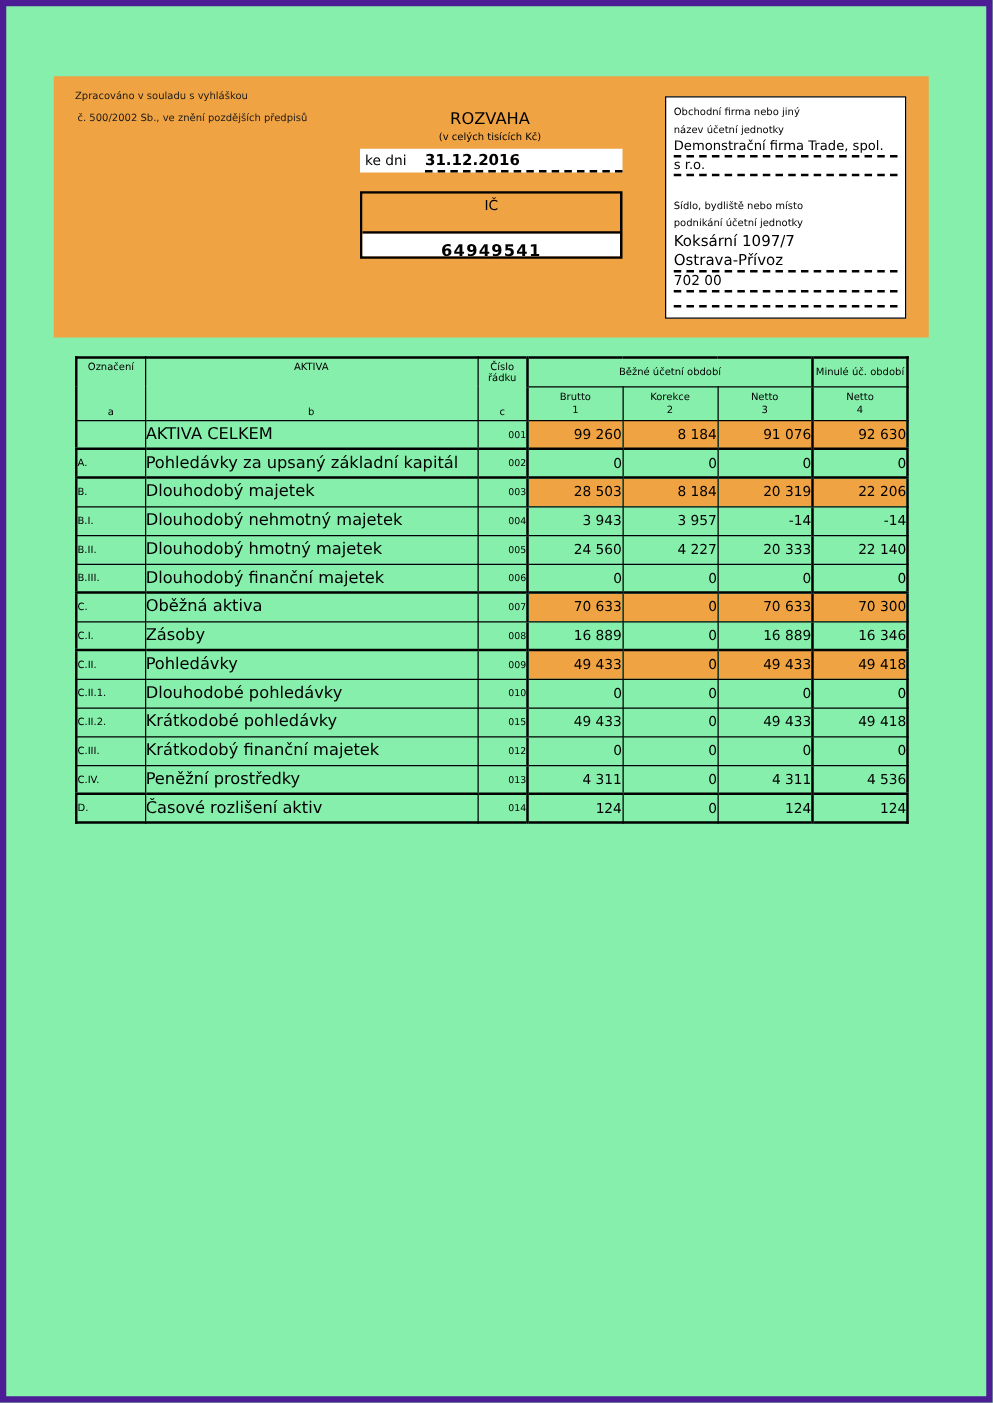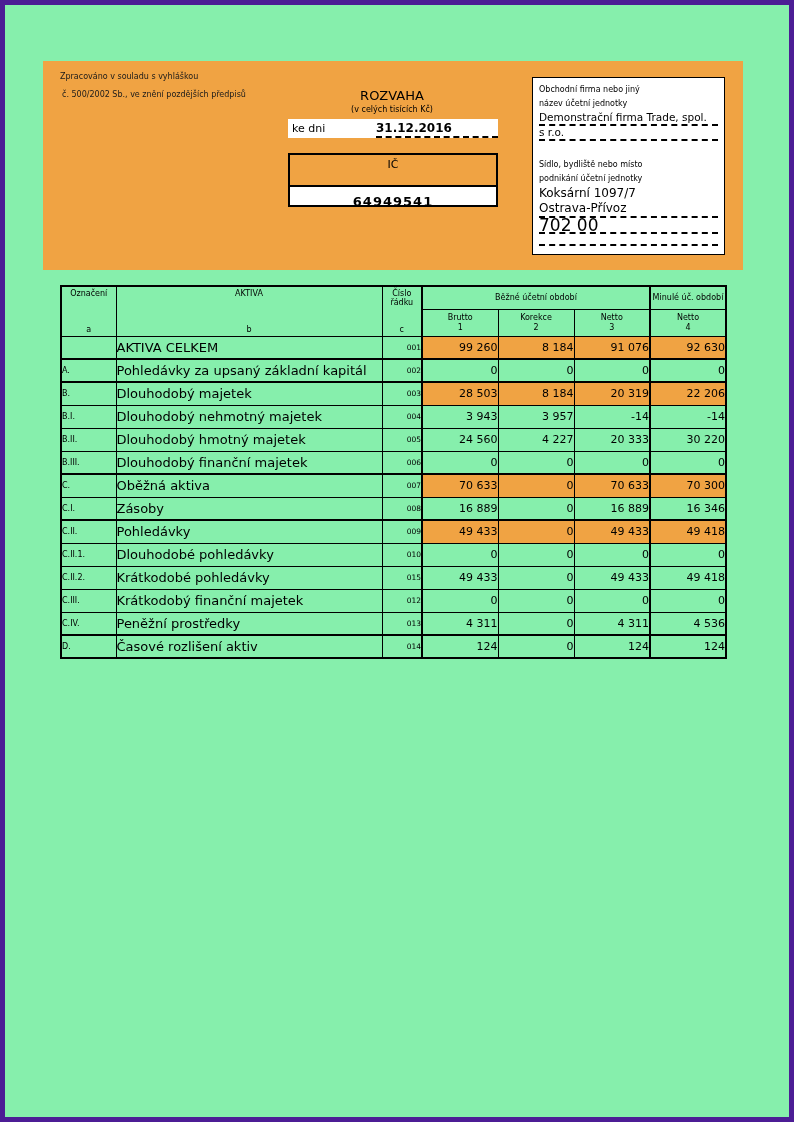--- a/index.html
+++ b/index.html
@@ -12,41 +12,41 @@
   .orange-panel { position:absolute; left:38px; top:56px; width:700px; height:209px;
                   background:var(--orange); }
   .note1 { position:absolute; left:55px; top:67px; font-size:8px; color:#1a1a1a; }
   .note2 { position:absolute; left:57px; top:85px; font-size:8px; color:#1a1a1a; }
   .title-wrap { position:absolute; left:237px; top:70px; width:300px; text-align:center; }
   .title   { font-size:13px; font-weight:normal;margin-top:13px; }
   .subtitle{ font-size:11.5px; font-weight:bold; margin-top:3px; }
   .unitnote{ font-size:8px; margin-top:2px; }
 
   .kedni { position:absolute; left:283px; top:114px; width:210px; height:19px;
-           background:#fff; display:flex;gap:36px; }
+           background:#fff; display:flex; }
   .kedni-label { font-size:11px; padding:3px 0 0 4px; width:52px; }
   .kedni-date  { flex:1; font-size:12px; font-weight:bold; padding-top:2px;
                  border-bottom:2px dashed #000; }
 
   .ic-box  { position:absolute; left:283px; top:148px; width:210px; border:2px solid #000; }
   .ic-head { background:var(--orange); border-bottom:2px solid #000; height:32px;
              line-height:20px; text-align:center; font-size:11px; }
   .ic-val  { background:#fff; height:18px; line-height:30px; text-align:center;
              font-size:13px; font-weight:bold; letter-spacing:1px; }
 
   .company-box { position:absolute; left:527px; top:72px; width:193px; height:178px;
                  background:#fff; border:1px solid #000; padding:5px 6px 0 6px; }
   .cb-small { font-size:8px; line-height:14px; }
   .cb-name  { font-size:10.5px; white-space:nowrap; border-bottom:2px dashed #000;
               padding-bottom:1px; }
   .cb-name2 { font-size:10.5px; border-bottom:2px dashed #000; padding-bottom:1px; }
   .cb-gap   { height:17px; }
   .cb-addr  { font-size:12px; line-height:15px; }
   .cb-addr-d{ font-size:12px; line-height:15px; border-bottom:2px dashed #000; }
-  .cb-zip   { font-size:17px; line-height:14px; border-bottom:2px dashed #000; }
+  .cb-zip   { font-size:11px; line-height:14px; border-bottom:2px dashed #000; }
   .cb-empty { height:12px; border-bottom:2px dashed #000; }
 
   
   table.bs { position:absolute; left:55px; top:280px; width:665px;
              border-collapse:collapse; table-layout:fixed; border:2px solid #000; }
   .bs th, .bs td { border:1px solid #000; padding:0; overflow:hidden; }
   .bs thead th { font-weight:normal; font-size:8px; text-align:center; vertical-align:middle; }
   .h-span  { border-bottom:2px solid #000; }
   .h-stack { display:flex; flex-direction:column; justify-content:space-between;
              align-items:center; height:48px; padding:2px 0 1px 0; }
@@ -177,21 +177,21 @@
         <td class="c-num">-14</td>
         <td class="c-num bl2">-14</td>
       </tr>
       <tr>
         <td class="c-ozn">B.II.</td>
         <td class="c-label">Dlouhodobý hmotný majetek</td>
         <td class="c-line">005</td>
         <td class="c-num bl2">24 560</td>
         <td class="c-num">4 227</td>
         <td class="c-num">20 333</td>
-        <td class="c-num bl2">30 220</td>
+        <td class="c-num bl2">22 140</td>
       </tr>
       <tr>
         <td class="c-ozn">B.III.</td>
         <td class="c-label">Dlouhodobý finanční majetek</td>
         <td class="c-line">006</td>
         <td class="c-num bl2">0</td>
         <td class="c-num">0</td>
         <td class="c-num">0</td>
         <td class="c-num bl2">0</td>
       </tr>

